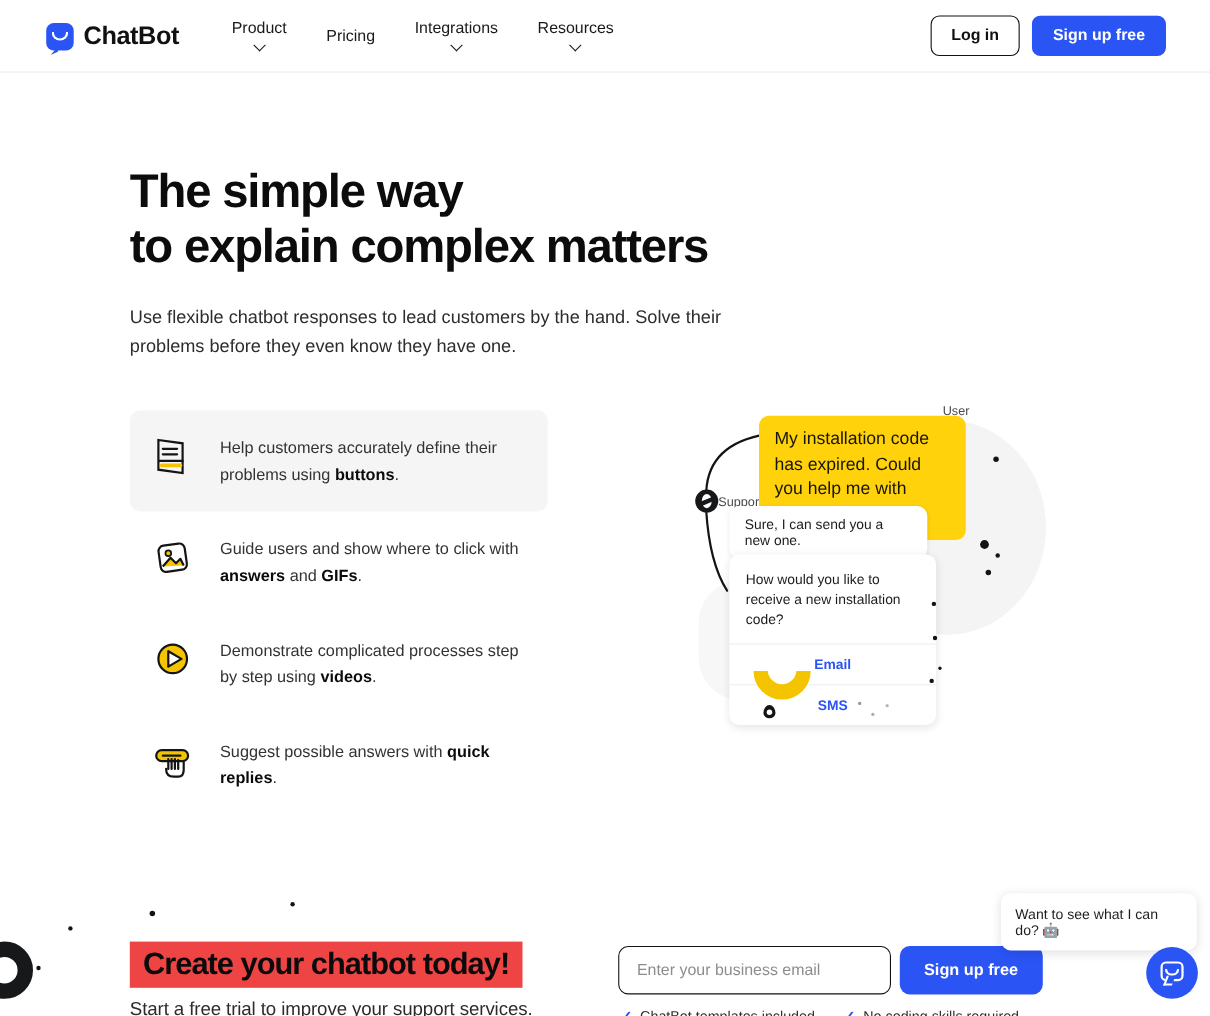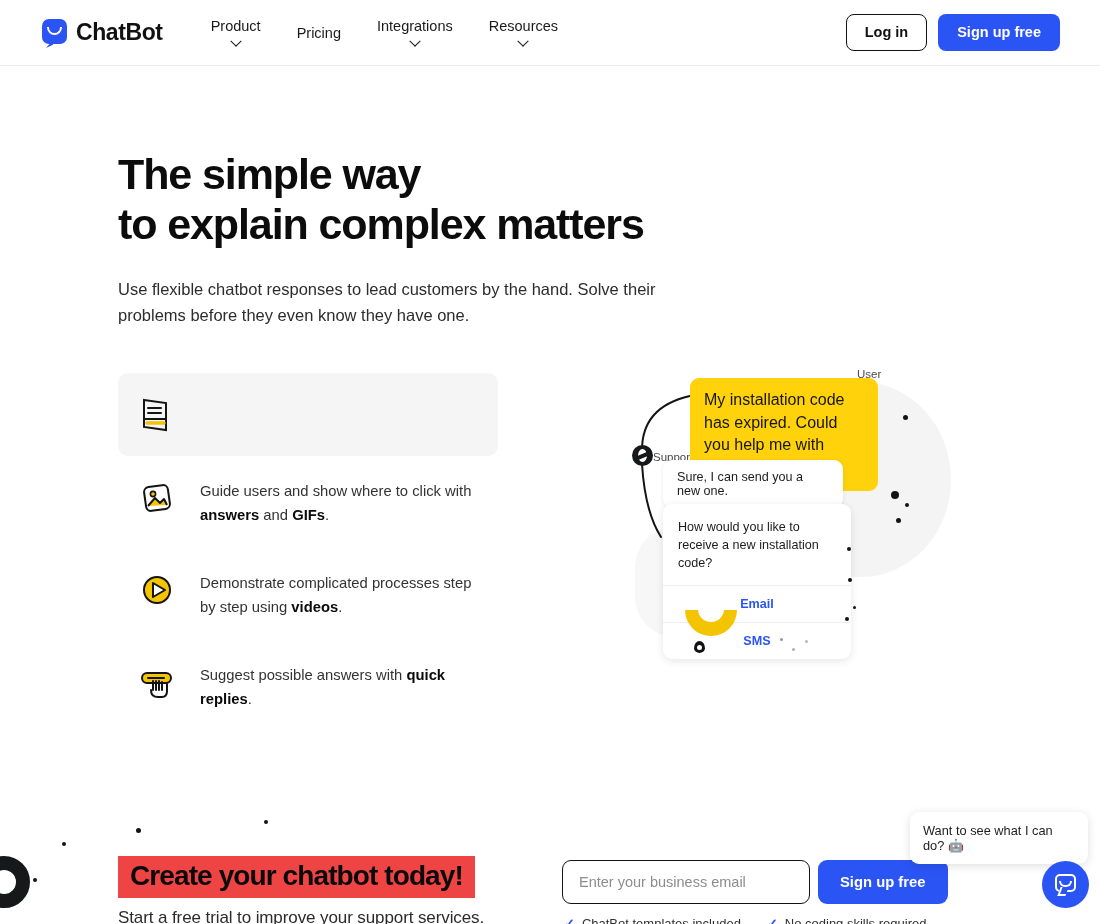--- a/index.html
+++ b/index.html
@@ -13,21 +13,21 @@
 
   
   .header {
     height:66px; width:1100px;
     border-bottom:1px solid #ececec;
     display:flex; align-items:center;
     padding:0 40px 0 42px;
     position:relative; z-index:40;
     background:#fff;
   }
-  .logo { display:flex; align-items:flex-start; gap:9px; margin-right:48px; }
+  .logo { display:flex; align-items:flex-end; gap:9px; margin-right:48px; }
   .logo-mark {
     width:25px; height:25px; border-radius:7px;
     background:#2b54f5; position:relative; flex:none;
   }
   .logo-mark:after{
     content:""; position:absolute; left:4px; bottom:-4px;
     width:7px; height:8px; background:#2b54f5;
     clip-path:polygon(0 100%, 100% 0, 100% 60%);
   }
   .logo-mark .smile{
@@ -244,20 +244,23 @@
     <div class="feature active">
       <div class="feature-icon">
         <svg viewBox="0 0 42 42" width="42" height="42">
           <g fill="none" stroke="#141414" stroke-width="2" stroke-linecap="round">
             <path d="M8 6 L30 9 L30 36 L8 33 Z"></path>
             <path d="M12 14 H25 M12 19 H25"></path>
             <path d="M9 25 H30"></path>
           </g>
           <path d="M11 29 H28" stroke="#f5c400" stroke-width="3.4" stroke-linecap="round"></path>
         </svg>
+      </div>
+      <div class="feature-text">
+        <span>Help customers accurately define their problems using </span><b>buttons</b><span>.</span>
       </div>
     </div>
 
     <div class="feature">
       <div class="feature-icon">
         <svg viewBox="0 0 42 42" width="42" height="42">
           <rect x="9" y="9" width="24" height="24" rx="5" transform="rotate(-8 21 21)" fill="none" stroke="#141414" stroke-width="2"></rect>
           <circle cx="17" cy="17" r="2.6" fill="#f5c400" stroke="#141414" stroke-width="1.6"></circle>
           <path d="M12 29 L19 21 L24 26 L28 22 L31 28" fill="#f5c400" stroke="#141414" stroke-width="2" stroke-linejoin="round"></path>
         </svg>

